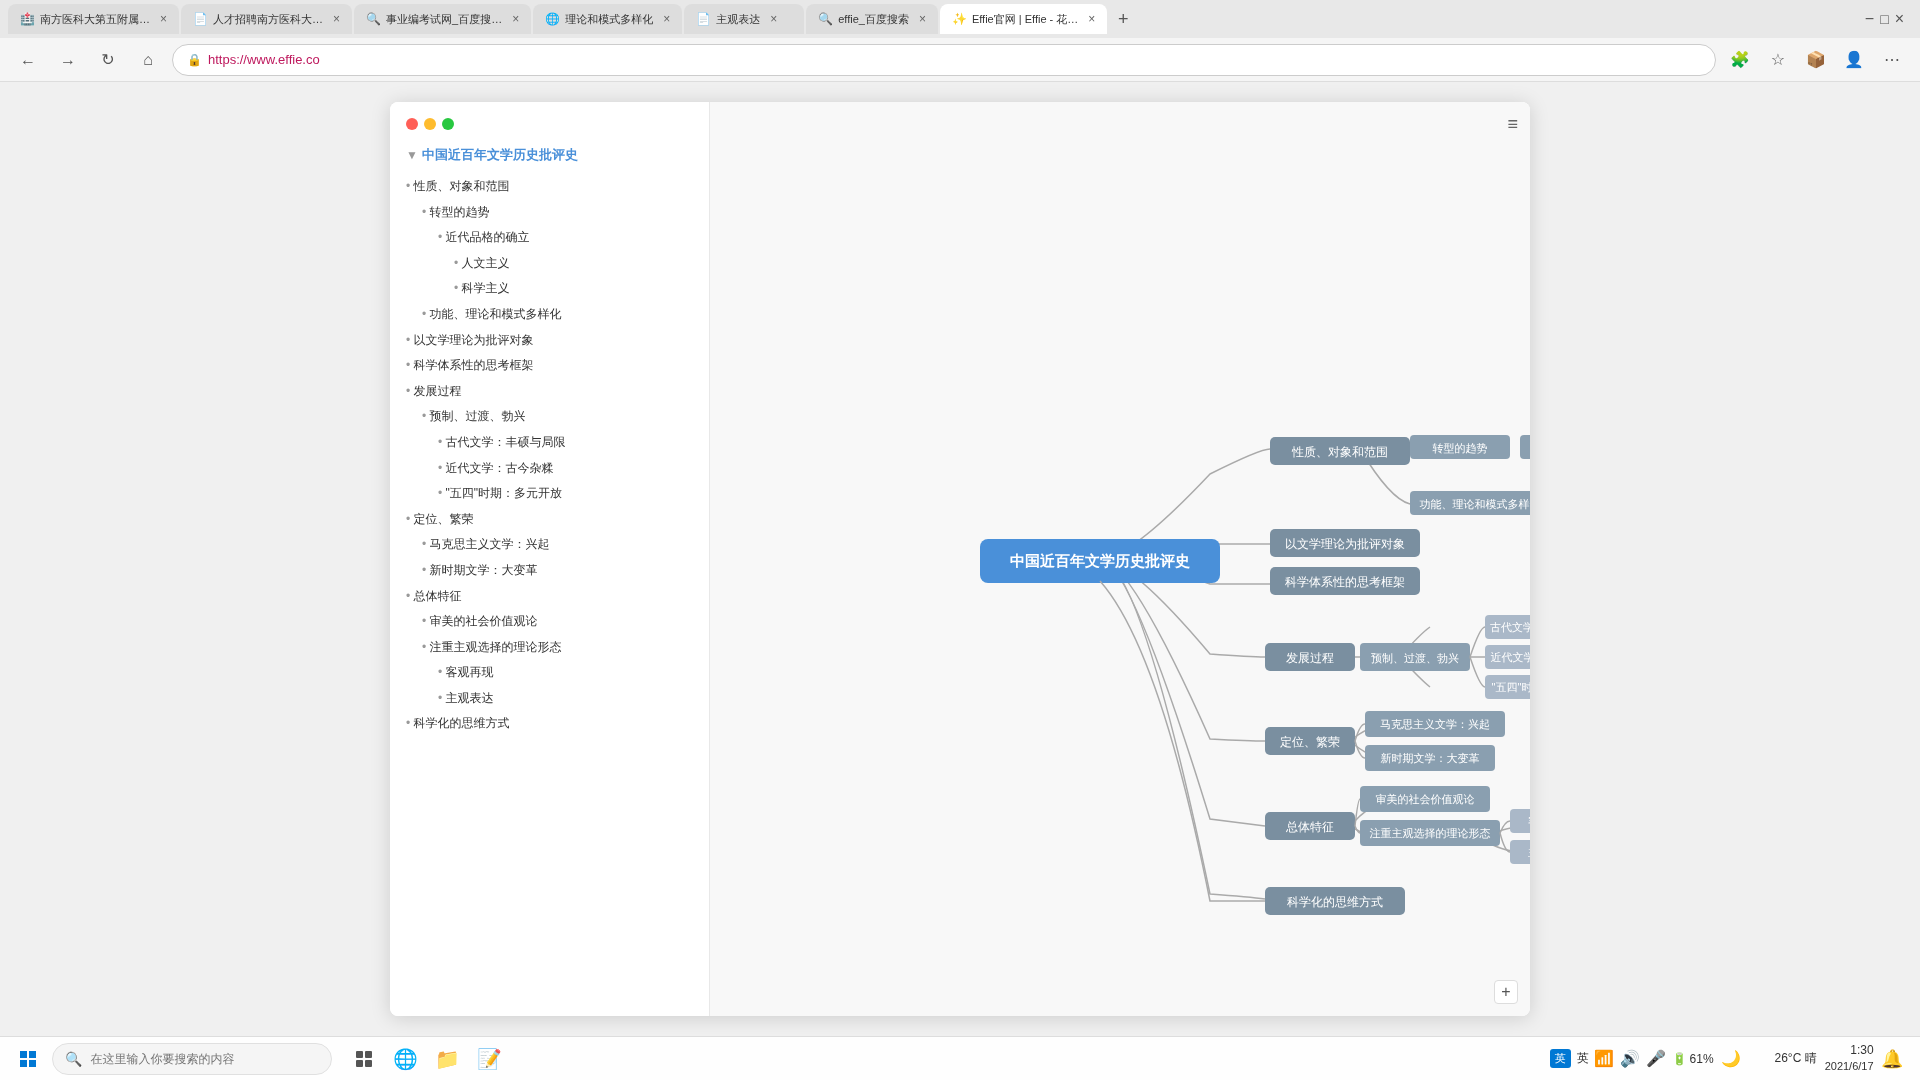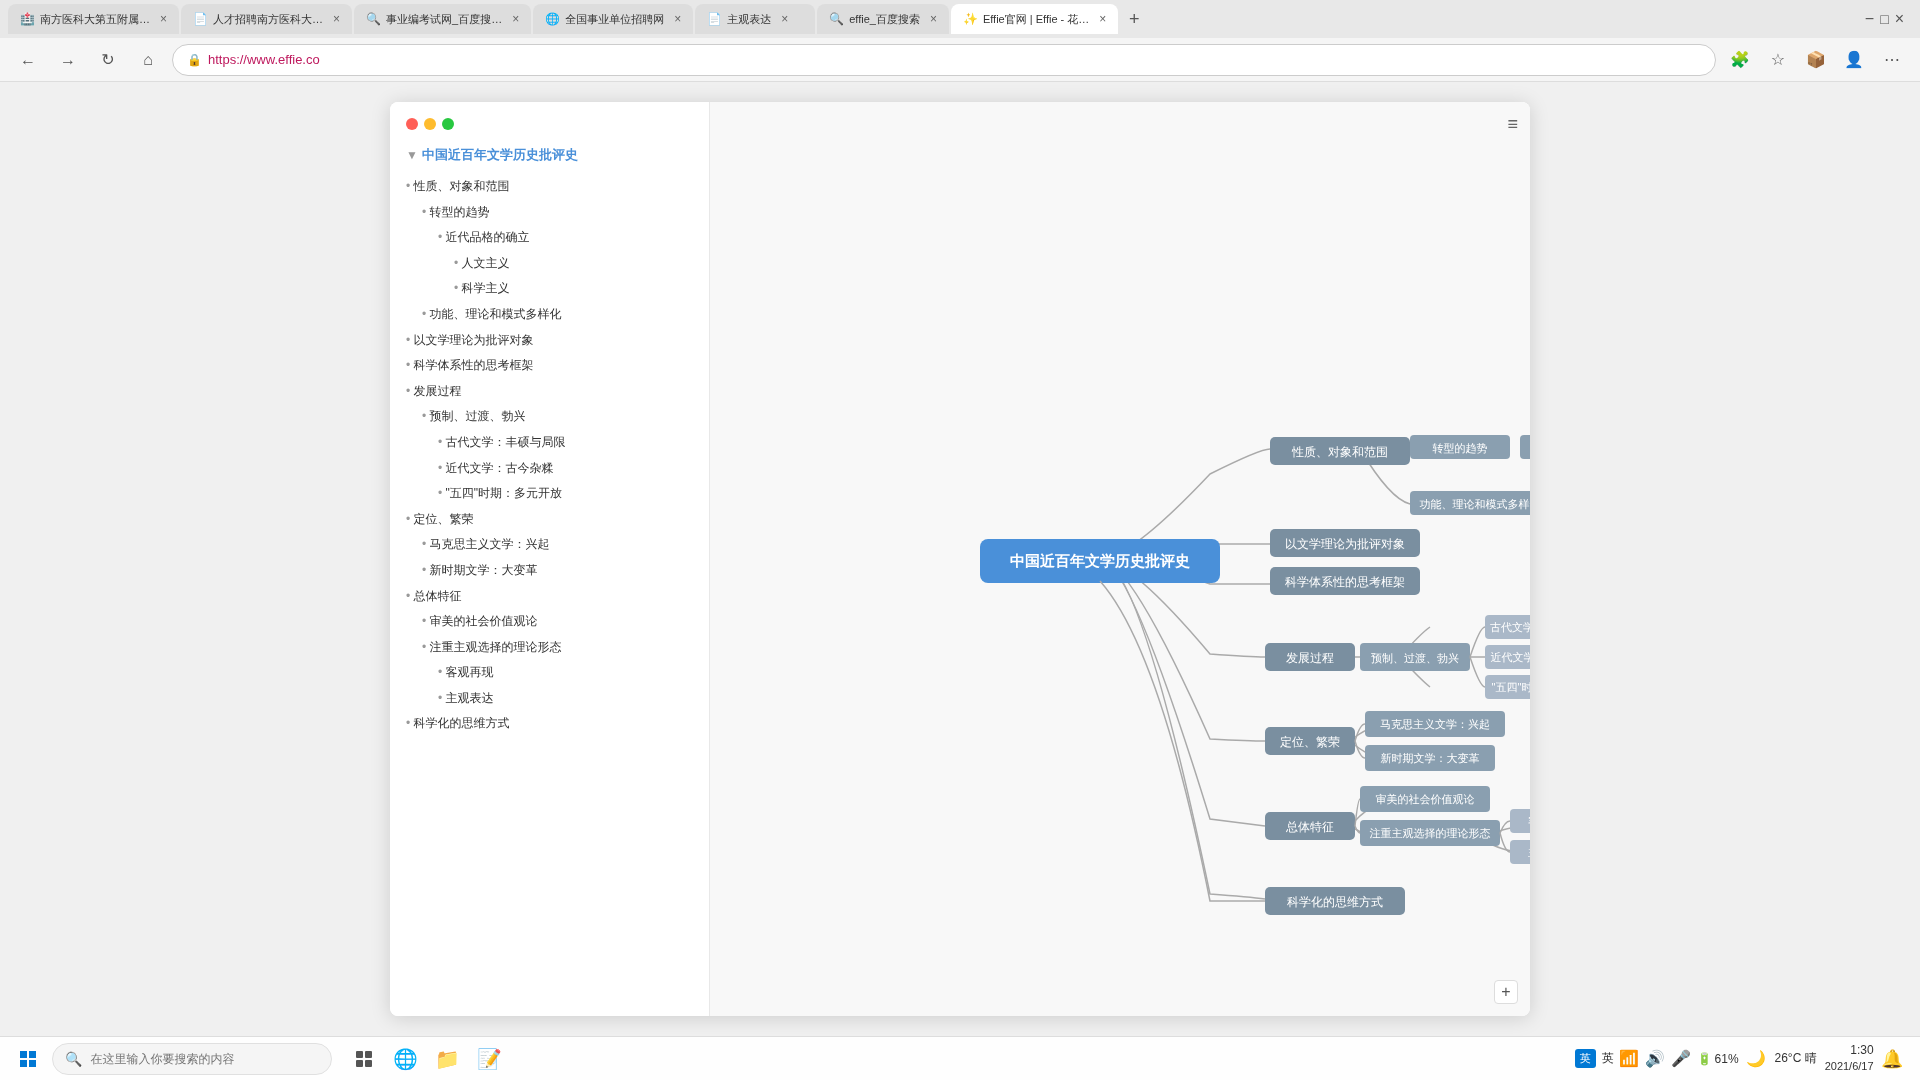--- a/index.html
+++ b/index.html
@@ -368,21 +368,21 @@
       <span class="tab-label">人才招聘南方医科大…</span>
       <span class="tab-close">×</span>
     </div>
     <div class="tab">
       <span class="tab-favicon">🔍</span>
       <span class="tab-label">事业编考试网_百度搜…</span>
       <span class="tab-close">×</span>
     </div>
     <div class="tab">
       <span class="tab-favicon">🌐</span>
-      <span class="tab-label">全国事业单位招聘网</span>
+      <span class="tab-label">理论和模式多样化</span>
       <span class="tab-close">×</span>
     </div>
     <div class="tab">
       <span class="tab-favicon">📄</span>
       <span class="tab-label">主观表达</span>
       <span class="tab-close">×</span>
     </div>
     <div class="tab">
       <span class="tab-favicon">🔍</span>
       <span class="tab-label">effie_百度搜索</span>
@@ -638,21 +638,21 @@
       <span style="font-size:16px;">📶</span>
       <span style="font-size:16px;">🔊</span>
       <span style="font-size:16px;">🎤</span>
       <span style="display:flex; align-items:center; font-size:12px;">
         <span style="margin-right:2px;">🔋</span>
         <span>61%</span>
       </span>
     </div>
 
     <span style="font-size:16px;">🌙</span>
-    <span style="font-size:12px;">26°C 晴</span>
+    <span style="font-size:12px;margin-left:25px;">26°C 晴</span>
 
     <div class="time-date">
       <div style="font-size:12px; font-weight:500;">1:30</div>
       <div style="font-size:11px;">2021/6/17</div>
     </div>
 
     <span style="font-size:18px;">🔔</span>
   </div>
 </div>
 

